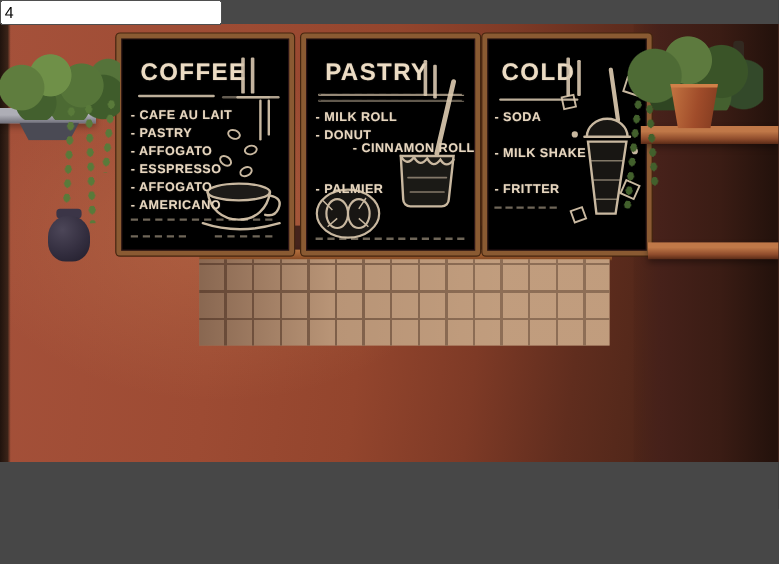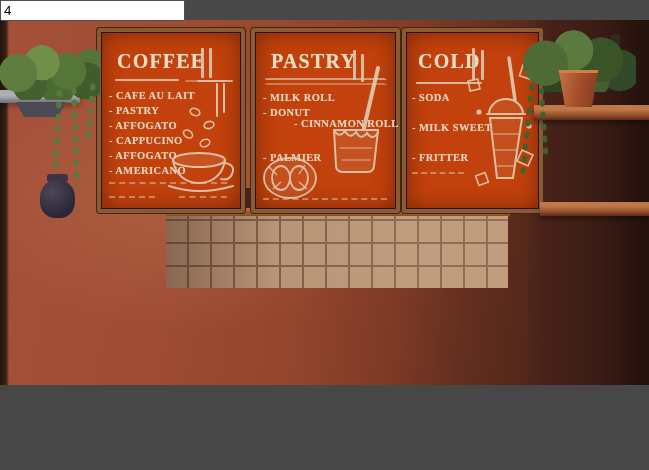--- a/index.html
+++ b/index.html
@@ -26,23 +26,23 @@
     box-shadow:inset 0 -3px 4px rgba(0,0,0,.35);}
   #wood-trim{left:166px;top:188px;width:344px;height:9px;
     background:linear-gradient(180deg,#b5713f,#8e5028 80%,#6b3a1c);}
   #tiles{left:166px;top:196px;width:342px;height:72px;background-color:#b89476;
     background-image:
       linear-gradient(90deg,rgba(60,30,20,.38),rgba(0,0,0,0) 32%,rgba(255,220,180,.12) 72%),
       repeating-linear-gradient(0deg,transparent 0 21px,#7e5f49 21px 23px),
       repeating-linear-gradient(90deg,transparent 0 21px,#7e5f49 21px 23px);}
 
   
-  .board{position:absolute;top:8px;height:177px;background:#c2410c;
+  .board{position:absolute;top:8px;height:177px;background:#000000;
     border:4px solid #8a5a32;border-radius:3px;
-    box-shadow:0 0 0 1px #44250f, inset 0 0 0 1px #2a1316, inset 0 0 22px rgba(0,0,0,.4);font-family:Liberation Serif, serif;}
+    box-shadow:0 0 0 1px #44250f, inset 0 0 0 1px #2a1316, inset 0 0 22px rgba(0,0,0,.4);}
   .b-title{position:absolute;font-weight:700;font-size:20px;letter-spacing:1.2px;
     color:#ecdcc4;text-shadow:0 0 1px rgba(236,220,196,.5);}
   .bar{position:absolute;width:3px;background:#d9c8b0;border-radius:1px;opacity:.9;}
   .hline{position:absolute;height:2px;background:#d9c8b0;opacity:.8;border-radius:1px;}
   .uline{position:absolute;height:2px;background:#ddccb4;opacity:.85;border-radius:1px;}
   .uline.faint{opacity:.45;}
   .uline.dashedline{background:none;border-top:2px dashed rgba(221,203,175,.8);height:0;}
   .b-item{position:absolute;left:8px;width:130px;font-weight:700;font-size:10.5px;
     letter-spacing:.4px;color:#e7d6bf;white-space:nowrap;text-shadow:0 0 1px rgba(231,214,191,.45);}
   .b-dash{position:absolute;height:0;border-top:2px dashed rgba(221,203,175,.5);}
@@ -250,21 +250,21 @@
     <div class="board" style="left:97px;width:140px;">
       <div class="b-title" style="left:16px;top:18px;">COFFEE</div>
       <div class="bar" style="left:100px;top:16px;height:30px;"></div>
       <div class="bar" style="left:108px;top:16px;height:30px;"></div>
       <div class="hline" style="left:96px;top:48px;width:36px;"></div>
       <div class="uline" style="left:14px;top:47px;width:64px;"></div>
       <div class="uline faint" style="left:84px;top:48px;width:40px;"></div>
       <div class="b-item" style="top:58px;">- CAFE AU LAIT</div>
       <div class="b-item" style="top:73px;">- PASTRY</div>
       <div class="b-item" style="top:88px;">- AFFOGATO</div>
-      <div class="b-item" style="top:103px;">- CAPPUCINO</div>
+      <div class="b-item" style="top:103px;">- ESSPRESSO</div>
       <div class="b-item" style="top:118px;">- AFFOGATO</div>
       <div class="b-item" style="top:133px;">- AMERICANO</div>
       <div class="b-dash" style="left:8px;top:150px;width:118px;"></div>
       <div class="b-dash" style="left:8px;top:164px;width:46px;"></div>
       <div class="b-dash" style="left:78px;top:164px;width:48px;"></div>
       <svg class="sketch" style="right:2px;top:50px;" width="74" height="112" viewBox="0 0 74 112">
         <g stroke="#dfcdb2" stroke-width="2" fill="none" stroke-linecap="round" opacity=".9">
           <line x1="52" y1="2" x2="52" y2="34"></line>
             <line x1="59" y1="2" x2="59" y2="30"></line>
           <g stroke-width="1.6">
@@ -309,21 +309,21 @@
         </g>
       </svg>
     </div>
 
     <div class="board" style="left:402px;width:133px;">
       <div class="b-title" style="left:12px;top:18px;">COLD</div>
       <div class="bar" style="left:66px;top:16px;height:32px;"></div>
       <div class="bar" style="left:75px;top:18px;height:30px;"></div>
       <div class="uline" style="left:10px;top:50px;width:66px;"></div>
       <div class="b-item" style="left:6px;top:60px;">- SODA</div>
-      <div class="b-item" style="left:6px;top:90px;">- MILK SWEET</div>
+      <div class="b-item" style="left:6px;top:90px;">- MILK SHAKE</div>
       <div class="b-item" style="left:6px;top:120px;">- FRITTER</div>
       <div class="b-dash" style="left:6px;top:140px;width:52px;"></div>
       <svg class="sketch" style="right:0px;top:24px;" width="74" height="146" viewBox="0 0 74 146">
         <g stroke="#dfcdb2" stroke-width="2" fill="none" stroke-linecap="round" opacity=".9">
           <path d="M44 2 L50 44" stroke-width="3.5"></path>
           <path d="M24 58 a17 15 0 0 1 34 0" fill="rgba(223,205,178,.12)"></path>
           <path d="M22 58 h38"></path>
           <path d="M25 62 L32 122 h16 L57 62 z" fill="rgba(223,205,178,.12)"></path>
           <path d="M28 78 h26 M30 94 h22 M32 110 h18" stroke-width="1.3" opacity=".6"></path>
           <rect x="56" y="10" width="12" height="12" transform="rotate(18 62 16)" stroke-width="1.6"></rect>

